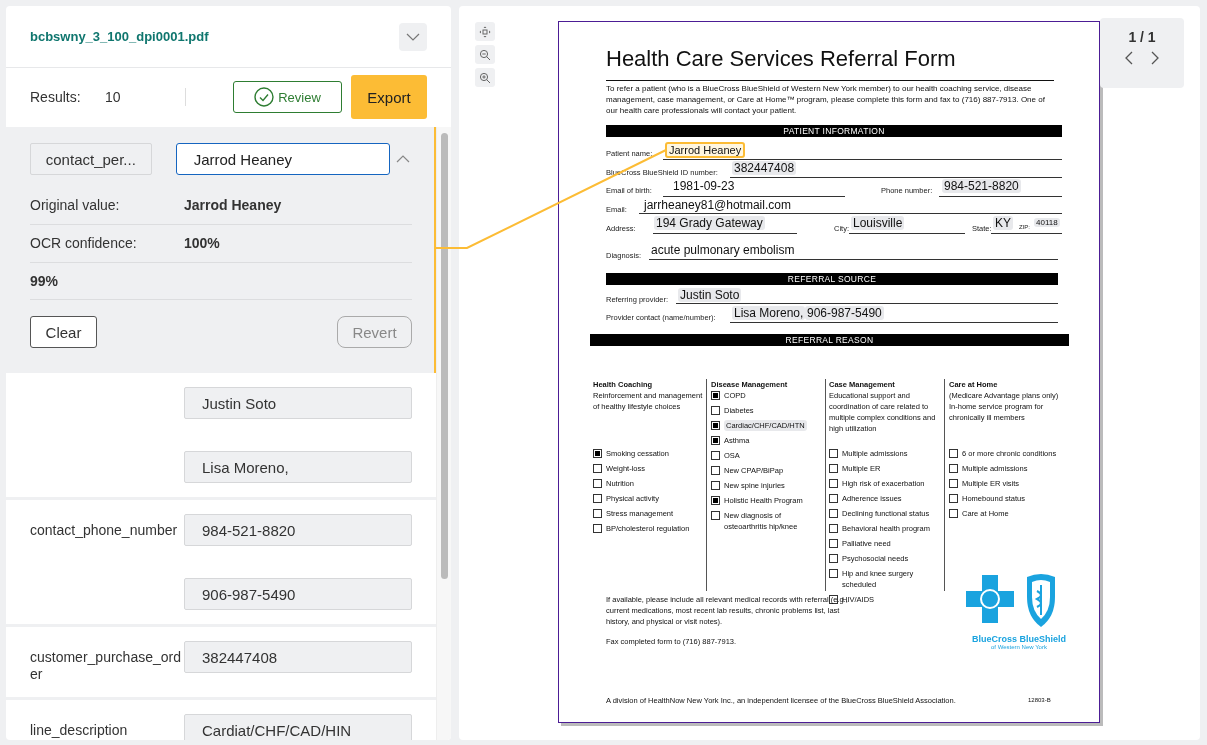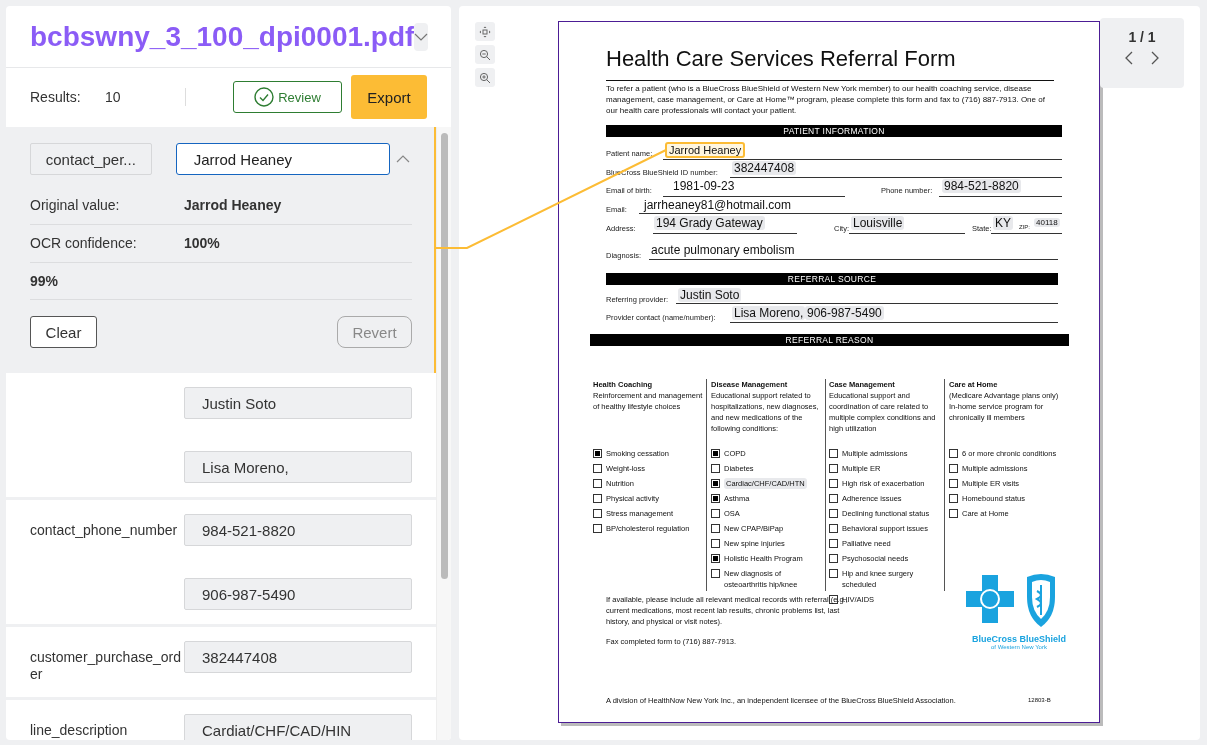--- a/index.html
+++ b/index.html
@@ -1,21 +1,21 @@
 <!DOCTYPE html>
 <html><head>
 <meta charset="utf-8">
 <style>
   * { box-sizing: border-box; margin: 0; padding: 0; }
   html, body { width: 1207px; height: 745px; overflow: hidden; background: #eff0f2; font-family: "Liberation Sans", sans-serif; color: #222; }
 
   
   .left { position: absolute; left: 6px; top: 6px; width: 445px; height: 734px; background: #fff; border-radius: 4px; overflow: hidden; }
   .hdr { height: 62px; padding: 0 24px; display: flex; align-items: center; justify-content: space-between; border-bottom: 1px solid #e7e8ea; }
-  .hdr .title { font-size: 28px; font-weight: bold; color: #8b5cf6; }
+  .hdr .title { font-size: 13px; font-weight: bold; color: #0f766e; }
   .hdr .dd { width: 28px; height: 28px; border-radius: 4px; background: #eff0f2; display: flex; align-items: center; justify-content: center; color: #666; }
   .bar { height: 58px; padding: 0 24px; display: flex; align-items: center; }
   .bar .rl { font-size: 14px; color: #333; width: 75px; }
   .bar .rv { font-size: 14px; color: #333; width: 80px; }
   .bar .sep { width: 1px; height: 18px; background: #ddd; }
   .bar .sp { flex: 1; }
   .btn-review { width: 109px; height: 32px; border: 1px solid #2e7d32; border-radius: 3px; background: #fff; color: #2e7d32; font-size: 13px; display: flex; align-items: center; justify-content: center; gap: 4px; }
   .btn-export { margin-left: 9px; width: 76px; height: 44px; border-radius: 3px; background: #fcbc35; color: #222; font-size: 15px; border: none; display: flex; align-items: center; justify-content: center; }
 
   .list { position: absolute; top: 121px; left: 0; width: 430px; height: 613px; overflow: hidden; }
@@ -260,21 +260,20 @@
         </div>
       <div class="cb">
           <span class="box"></span>
           <span>BP/cholesterol regulation</span>
         </div>
     </div>
     <div class="vline" style="left:147px;top:357px;height:212px"></div>
 
     <div class="col" style="left:152px;width:112px">
       <div class="h">Disease Management</div>
-      <div style="height:58px">Educational support related to hospitalizations, new diagnoses, and new medications of the following conditions:</div>
       <div class="cb">
           <span class="box on"></span>
           <span>COPD</span>
         </div>
       <div class="cb">
           <span class="box"></span>
           <span>Diabetes</span>
         </div>
       <div class="cb">
           <span class="box on"></span>
@@ -325,21 +324,21 @@
       <div class="cb">
           <span class="box"></span>
           <span>Adherence issues</span>
         </div>
       <div class="cb">
           <span class="box"></span>
           <span>Declining functional status</span>
         </div>
       <div class="cb">
           <span class="box"></span>
-          <span>Behavioral support issues</span>
+          <span>Behavioral health program</span>
         </div>
       <div class="cb">
           <span class="box"></span>
           <span>Palliative need</span>
         </div>
       <div class="cb">
           <span class="box"></span>
           <span>Psychosocial needs</span>
         </div>
       <div class="cb">

